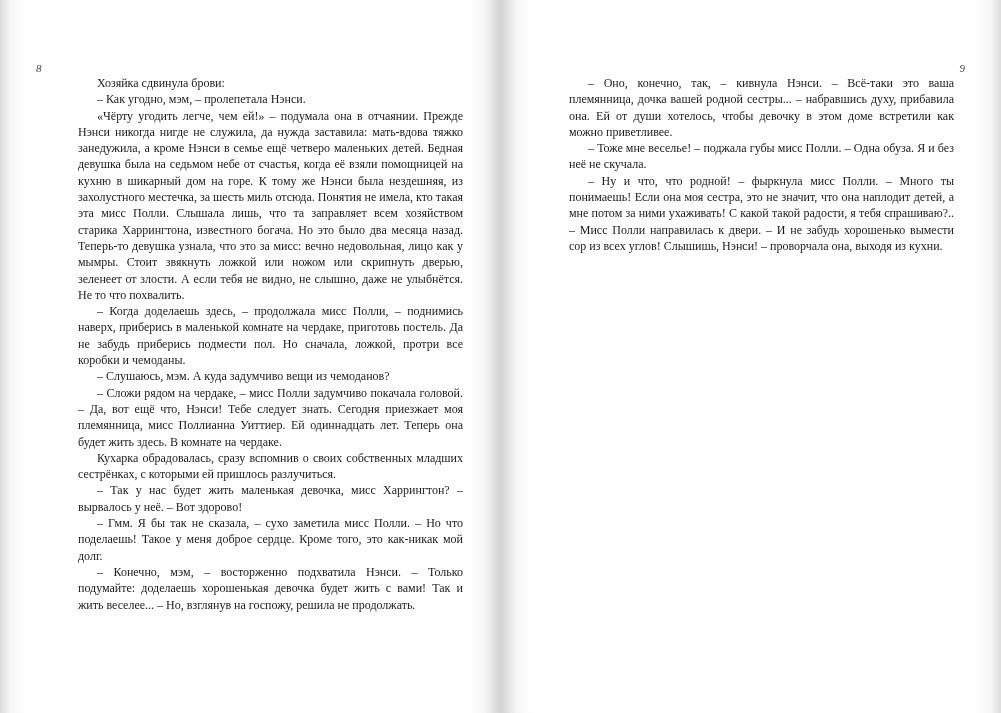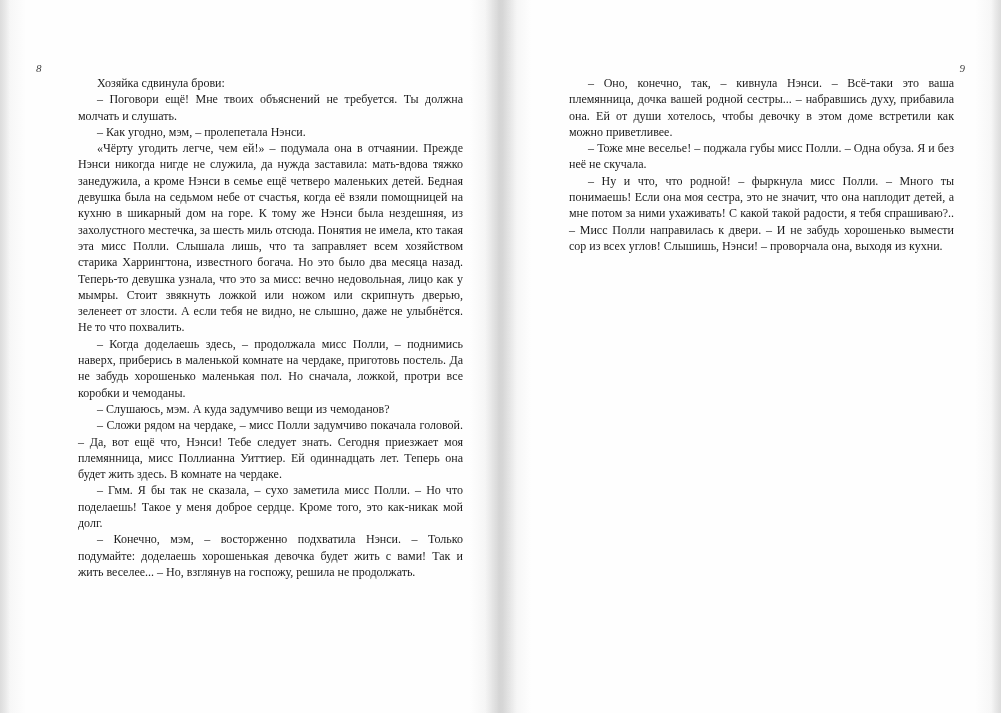--- a/index.html
+++ b/index.html
@@ -91,26 +91,27 @@
 </style>
 </head>
 <body>
 
 <div class="spread">
 
   <div class="page page-left">
     <div class="folio folio-left">8</div>
     <div class="textcol col-left">
       <p>Хозяйка сдвинула брови:</p>
-      <p>– Поговори ещё! Мне твоих объяснений не требуется. Ты должна молчать и слушать.</p>
       <p>– Как угодно, мэм, – пролепетала Нэнси.</p>
       <p>«Чёрту угодить легче, чем ей!» – подумала она в отчаянии. Прежде Нэнси никогда нигде не служила, да нужда заставила: мать-вдова тяжко занедужила, а кроме Нэнси в семье ещё четверо маленьких детей. Бедная девушка была на седьмом небе от счастья, когда её взяли помощницей на кухню в шикарный дом на горе. К тому же Нэнси была нездешняя, из захолустного местечка, за шесть миль отсюда. Понятия не имела, кто такая эта мисс Полли. Слышала лишь, что та заправляет всем хозяйством старика Харрингтона, известного богача. Но это было два месяца назад. Теперь-то девушка узнала, что это за мисс: вечно недовольная, лицо как у мымры. Стоит звякнуть ложкой или ножом или скрипнуть дверью, зеленеет от злости. А если тебя не видно, не слышно, даже не улыбнётся. Не то что похвалить.</p>
-      <p>– Когда доделаешь здесь, – продолжала мисс Полли, – поднимись наверх, приберись в маленькой комнате на чердаке, приготовь постель. Да не забудь хорошенько маленькая пол. Но сначала, ложкой, протри все коробки и чемоданы.</p>
+      <p>– Когда доделаешь здесь, – продолжала мисс Полли, – поднимись наверх, приберись в маленькой комнате на чердаке, приготовь постель. Да не забудь приберись подмести пол. Но сначала, ложкой, протри все коробки и чемоданы.</p>
       <p>– Слушаюсь, мэм. А куда задумчиво вещи из чемоданов?</p>
       <p>– Сложи рядом на чердаке, – мисс Полли задумчиво покачала головой. – Да, вот ещё что, Нэнси! Тебе следует знать. Сегодня приезжает моя племянница, мисс Поллианна Уиттиер. Ей одиннадцать лет. Теперь она будет жить здесь. В комнате на чердаке.</p>
+      <p>Кухарка обрадовалась, сразу вспомнив о своих собственных младших сестрёнках, с которыми ей пришлось разлучиться.</p>
+      <p>– Так у нас будет жить маленькая девочка, мисс Харрингтон? – вырвалось у неё. – Вот здорово!</p>
       <p>– Гмм. Я бы так не сказала, – сухо заметила мисс Полли. – Но что поделаешь! Такое у меня доброе сердце. Кроме того, это как-никак мой долг.</p>
       <p>– Конечно, мэм, – восторженно подхватила Нэнси. – Только подумайте: доделаешь хорошенькая девочка будет жить с вами! Так и жить веселее... – Но, взглянув на госпожу, решила не продолжать.</p>
     </div>
     <div class="page-edge-left"></div>
   </div>
 
   <div class="page page-right">
     <div class="folio folio-right">9</div>
     <div class="textcol col-right">
       <p>– Оно, конечно, так, – кивнула Нэнси. – Всё-таки это ваша племянница, дочка вашей родной сестры... – набравшись духу, прибавила она. Ей от души хотелось, чтобы девочку в этом доме встретили как можно приветливее.</p>

